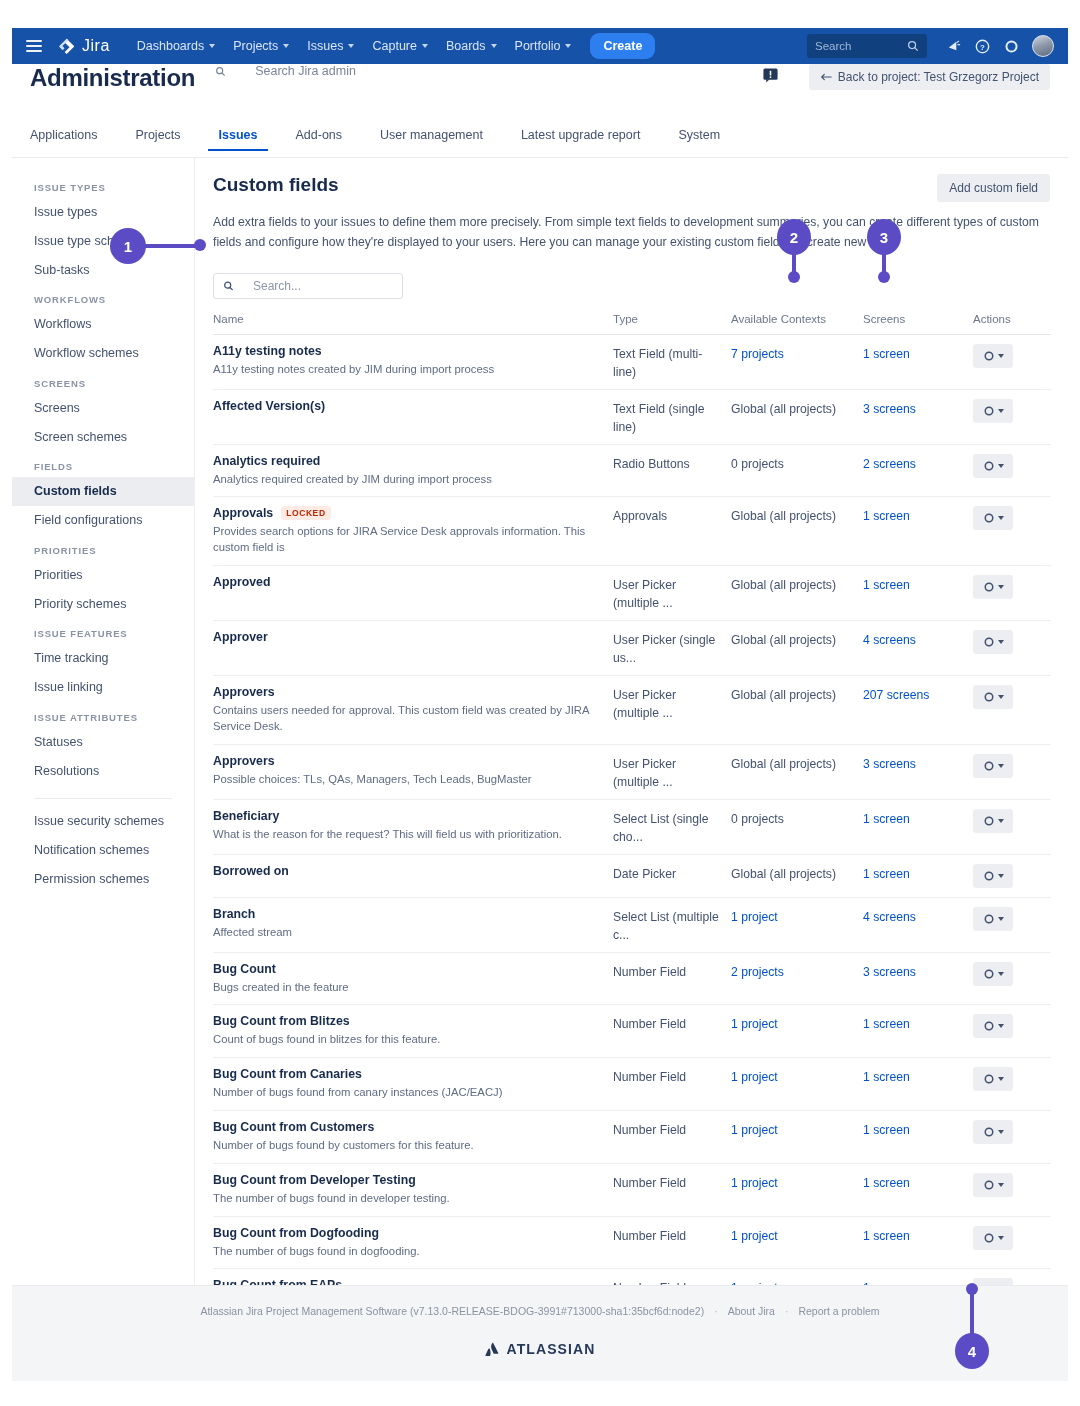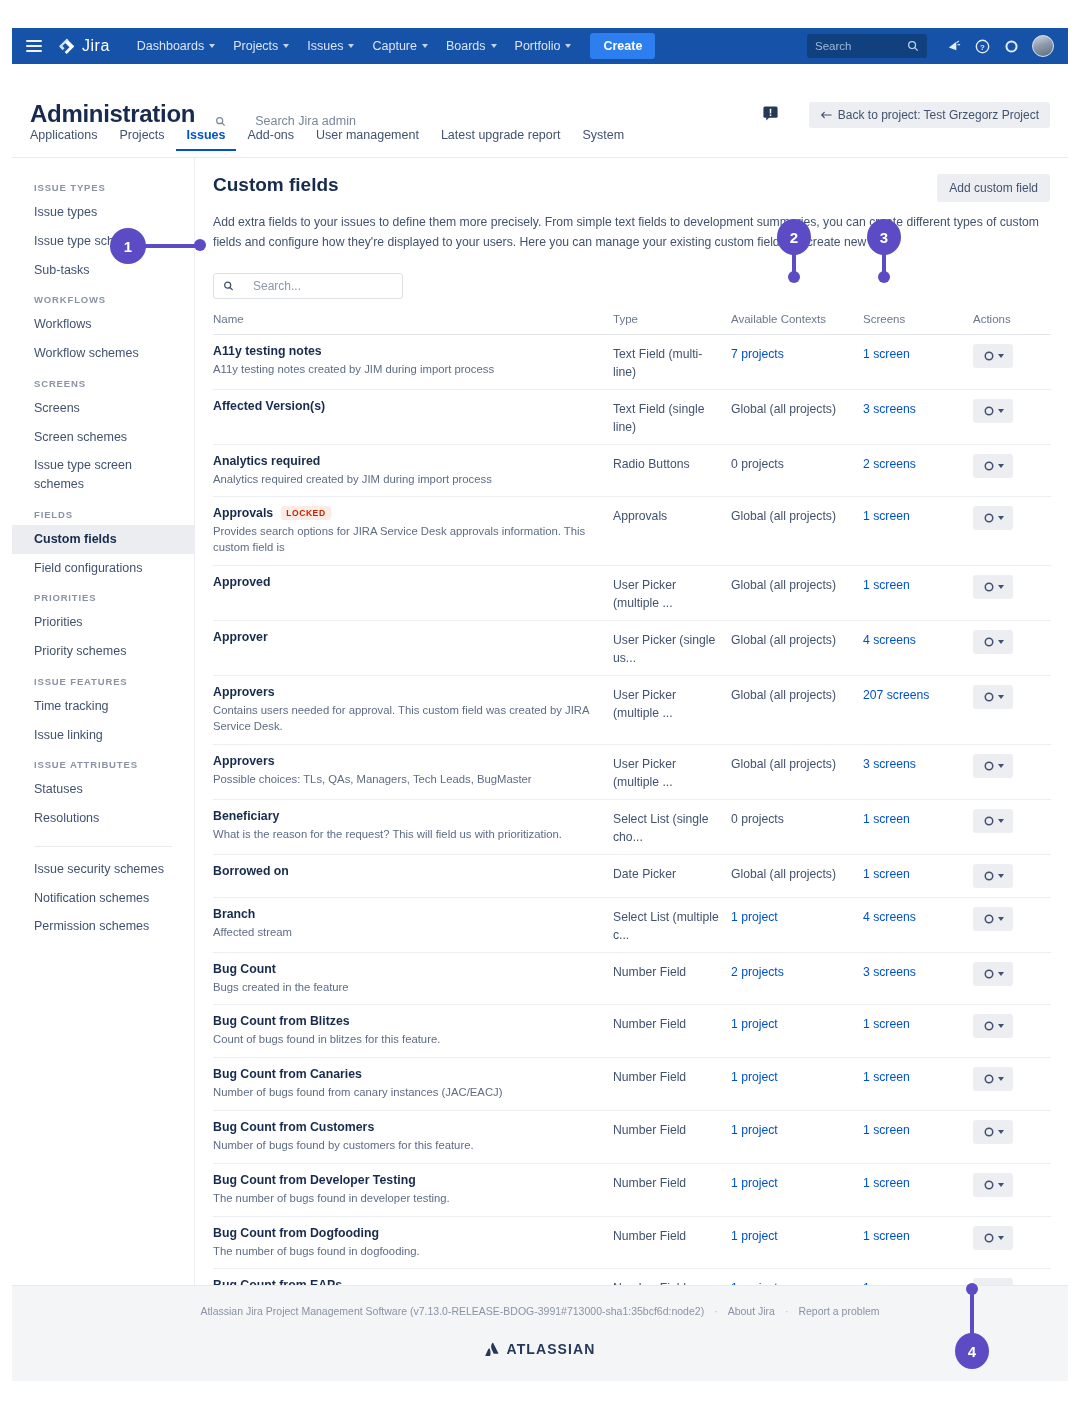--- a/index.html
+++ b/index.html
@@ -47,21 +47,21 @@
     display: flex; align-items: center; gap: 5px; cursor: pointer; white-space: nowrap;
   }
   .caret-down {
     width: 0; height: 0;
     border-left: 3.5px solid transparent;
     border-right: 3.5px solid transparent;
     border-top: 4px solid #c6d5ea;
   }
   .create-btn {
     background: #2d7ff0; color: #fff; font-size: 12.5px; font-weight: bold;
-    padding: 6px 13px; border-radius: 3px; margin-left: 10px; cursor: pointer;
+    padding: 6px 13px; border-radius: 9px; margin-left: 10px; cursor: pointer;
   }
   .nav-right {
     margin-left: auto; display: flex; align-items: center; gap: 3px;
   }
   .nav-search {
     background: #11407f; width: 120px; height: 24px; border-radius: 3px;
     display: flex; align-items: center; padding: 0 8px; margin-right: 10px;
     cursor: text;
   }
   .nav-search input {
@@ -76,42 +76,42 @@
   .avatar {
     width: 22px; height: 22px; border-radius: 50%;
     background: linear-gradient(160deg,#cfd8e3 0%,#8f9bad 45%,#5d6b7d 100%);
     margin-left: 5px; cursor: pointer; border: 1px solid #d9e2ee;
   }
 
   
   .admin-head {
     position: absolute; top: 64px; left: 12px;
     width: 1056px; height: 64px; background: #ffffff;
-    display: flex; align-items: flex-end; padding: 0 18px;
+    display: flex; align-items: flex-start; padding: 0 18px;
   }
   .admin-title {
     font-size: 24px; font-weight: bold; color: #182a4e; letter-spacing: -.3px;
   }
   .admin-search {
     display: flex; align-items: center; gap: 5px; margin-left: 20px; cursor: text;
   }
   .admin-search .lbl { color: #7a8699; font-size: 12.5px; margin-left: 24px; }
   .admin-right { margin-left: auto; display: flex; align-items: center; gap: 30px; }
   .feedback-ico { cursor: pointer; }
   .back-btn {
     background: #eceef2; color: #42526e; font-size: 12px;
     padding: 6px 11px; border-radius: 3px; display: flex; align-items: center; gap: 6px;
     cursor: pointer; white-space: nowrap;
   }
 
   
   .tabbar {
     position: absolute; top: 128px; left: 12px;
     width: 1056px; height: 28px;
-    display: flex; align-items: flex-start; gap: 0;
+    display: flex; align-items: flex-start; gap: 16px;
     padding-left: 18px; background: #fff;
   }
   .tab {
     font-size: 12.5px; color: #42526e; padding: 0 11px 9px 11px;
     cursor: pointer; white-space: nowrap;
   }
   .tab:first-child { padding-left: 0; }
   .tab.active { color: #0052cc; font-weight: bold; box-shadow: inset 0 -2px 0 #0052cc; }
 
   
@@ -336,21 +336,20 @@
         <div class="side-group-label">ISSUE TYPES</div>
         <div class="side-item">Issue types</div>
         <div class="side-item">Issue type schemes</div>
         <div class="side-item">Sub-tasks</div>
         <div class="side-group-label">WORKFLOWS</div>
         <div class="side-item">Workflows</div>
         <div class="side-item">Workflow schemes</div>
         <div class="side-group-label">SCREENS</div>
         <div class="side-item">Screens</div>
         <div class="side-item">Screen schemes</div>
-        <div class="side-item">Issue type screen schemes</div>
         <div class="side-group-label">FIELDS</div>
         <div class="side-item active">Custom fields</div>
         <div class="side-item">Field configurations</div>
         <div class="side-group-label">PRIORITIES</div>
         <div class="side-item">Priorities</div>
         <div class="side-item">Priority schemes</div>
         <div class="side-group-label">ISSUE FEATURES</div>
         <div class="side-item">Time tracking</div>
         <div class="side-item">Issue linking</div>
         <div class="side-group-label">ISSUE ATTRIBUTES</div>

